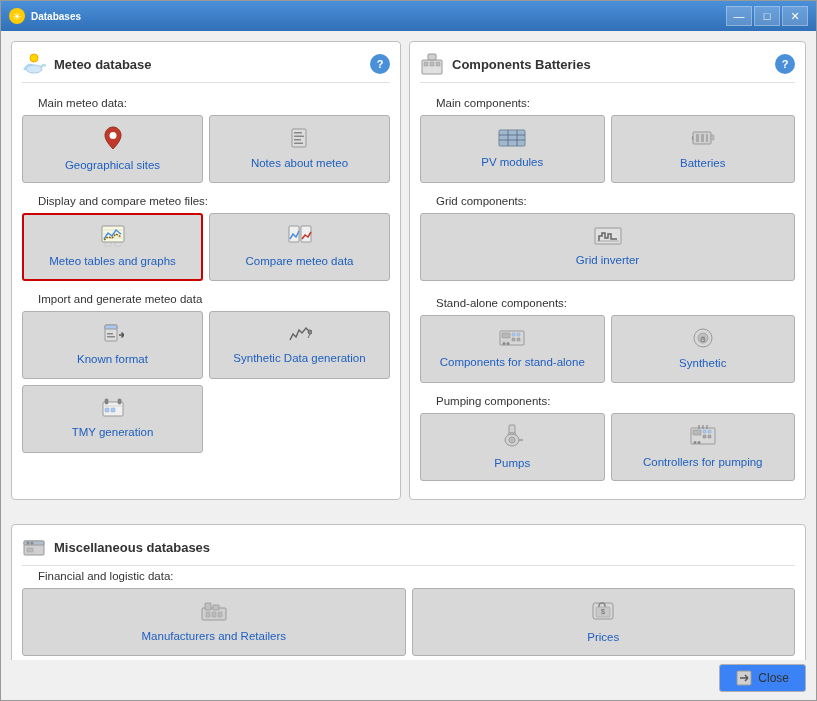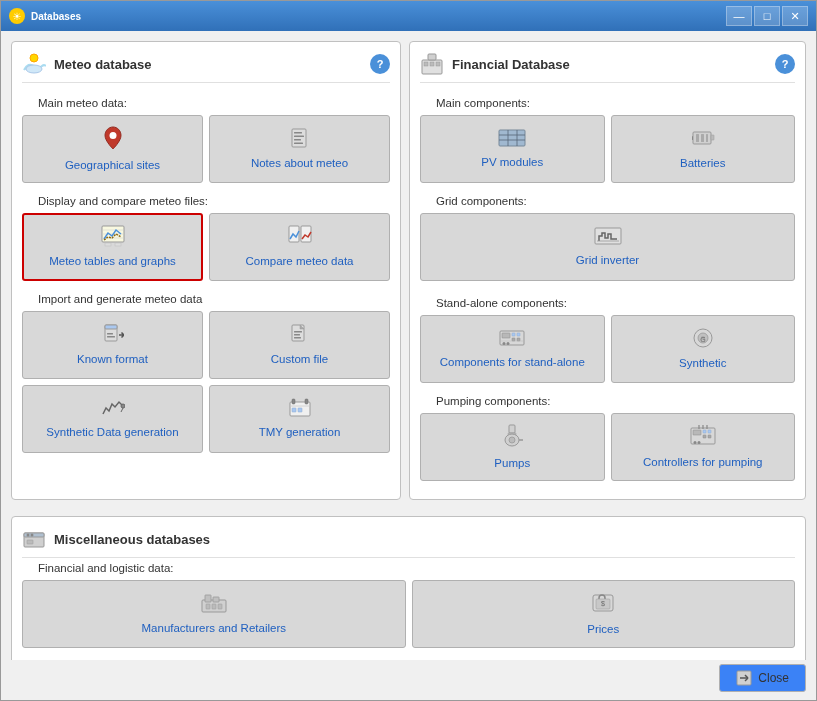--- a/index.html
+++ b/index.html
@@ -59,21 +59,21 @@
       align-items: center;
       justify-content: center;
       font-size: 11px;
     }
 
     .content-area {
       flex: 1;
       padding: 10px;
       display: flex;
       flex-direction: column;
-      gap: 16px;
+      gap: 24px;
       overflow: hidden;
     }
 
     .top-panels {
       display: flex;
       gap: 8px;
       flex: 1;
     }
 
     .panel {
@@ -300,32 +300,20 @@
                 <rect x="3" y="2" width="12" height="4" rx="1" fill="#aac8f0" stroke="#999" stroke-width="1"></rect>
                 <rect x="5" y="10" width="6" height="1.5" rx="0.5" fill="#888"></rect>
                 <rect x="5" y="13" width="8" height="1.5" rx="0.5" fill="#888"></rect>
                 <path d="M17 12 L22 12 M19.5 9.5 L22 12 L19.5 14.5" stroke="#555" stroke-width="1.5" fill="none"></path>
               </svg>
             </span>
             <span class="btn-label">Known format</span>
           </button>
           <button class="db-btn">
             <span class="btn-icon">
-              <svg width="22" height="22" viewBox="0 0 22 22">
-                <rect x="3" y="2" width="12" height="16" rx="1" fill="#ddd" stroke="#999" stroke-width="1"></rect>
-                <polygon points="11,2 15,6 11,6" fill="#aaa" stroke="#999" stroke-width="0.5"></polygon>
-                <rect x="5" y="8" width="8" height="1.5" rx="0.5" fill="#888"></rect>
-                <rect x="5" y="11" width="6" height="1.5" rx="0.5" fill="#888"></rect>
-                <rect x="5" y="14" width="7" height="1.5" rx="0.5" fill="#888"></rect>
-              </svg>
-            </span>
-            <span class="btn-label">Custom file</span>
-          </button>
-          <button class="db-btn">
-            <span class="btn-icon">
               <svg width="24" height="20" viewBox="0 0 24 20">
                 <polyline points="2,16 5,10 8,13 11,6 14,9 18,4 22,8" fill="none" stroke="#666" stroke-width="1.5"></polyline>
                 <circle cx="22" cy="8" r="2" fill="#888" stroke="#666" stroke-width="1"></circle>
                 <line x1="20" y1="14" x2="22" y2="10" stroke="#666" stroke-width="1"></line>
               </svg>
             </span>
             <span class="btn-label">Synthetic Data generation</span>
           </button>
           <button class="db-btn">
             <span class="btn-icon">
@@ -347,21 +335,21 @@
         <div class="panel-header">
           <div class="panel-header-icon">
             <svg width="24" height="24" viewBox="0 0 24 24">
               <rect x="2" y="8" width="20" height="14" rx="1" fill="#e0e0e0" stroke="#999" stroke-width="1"></rect>
               <rect x="4" y="10" width="4" height="4" fill="#bbb" stroke="#999" stroke-width="0.5"></rect>
               <rect x="10" y="10" width="4" height="4" fill="#bbb" stroke="#999" stroke-width="0.5"></rect>
               <rect x="16" y="10" width="4" height="4" fill="#bbb" stroke="#999" stroke-width="0.5"></rect>
               <rect x="8" y="2" width="8" height="6" rx="1" fill="#d0d0d0" stroke="#999" stroke-width="1"></rect>
             </svg>
           </div>
-          <span class="panel-header-title">Financial Database</span>
+          <span class="panel-header-title">Components Batteries</span>
           <button class="help-btn">?</button>
         </div>
 
         <div class="section-label">Main components:</div>
         <div class="btn-grid">
           <button class="db-btn">
             <span class="btn-icon">
               <svg width="28" height="20" viewBox="0 0 28 20">
                 <rect x="1" y="2" width="26" height="16" rx="1" fill="#a0b8d0" stroke="#789" stroke-width="1"></rect>
                 <line x1="10" y1="2" x2="10" y2="18" stroke="#567" stroke-width="0.8"></line>

